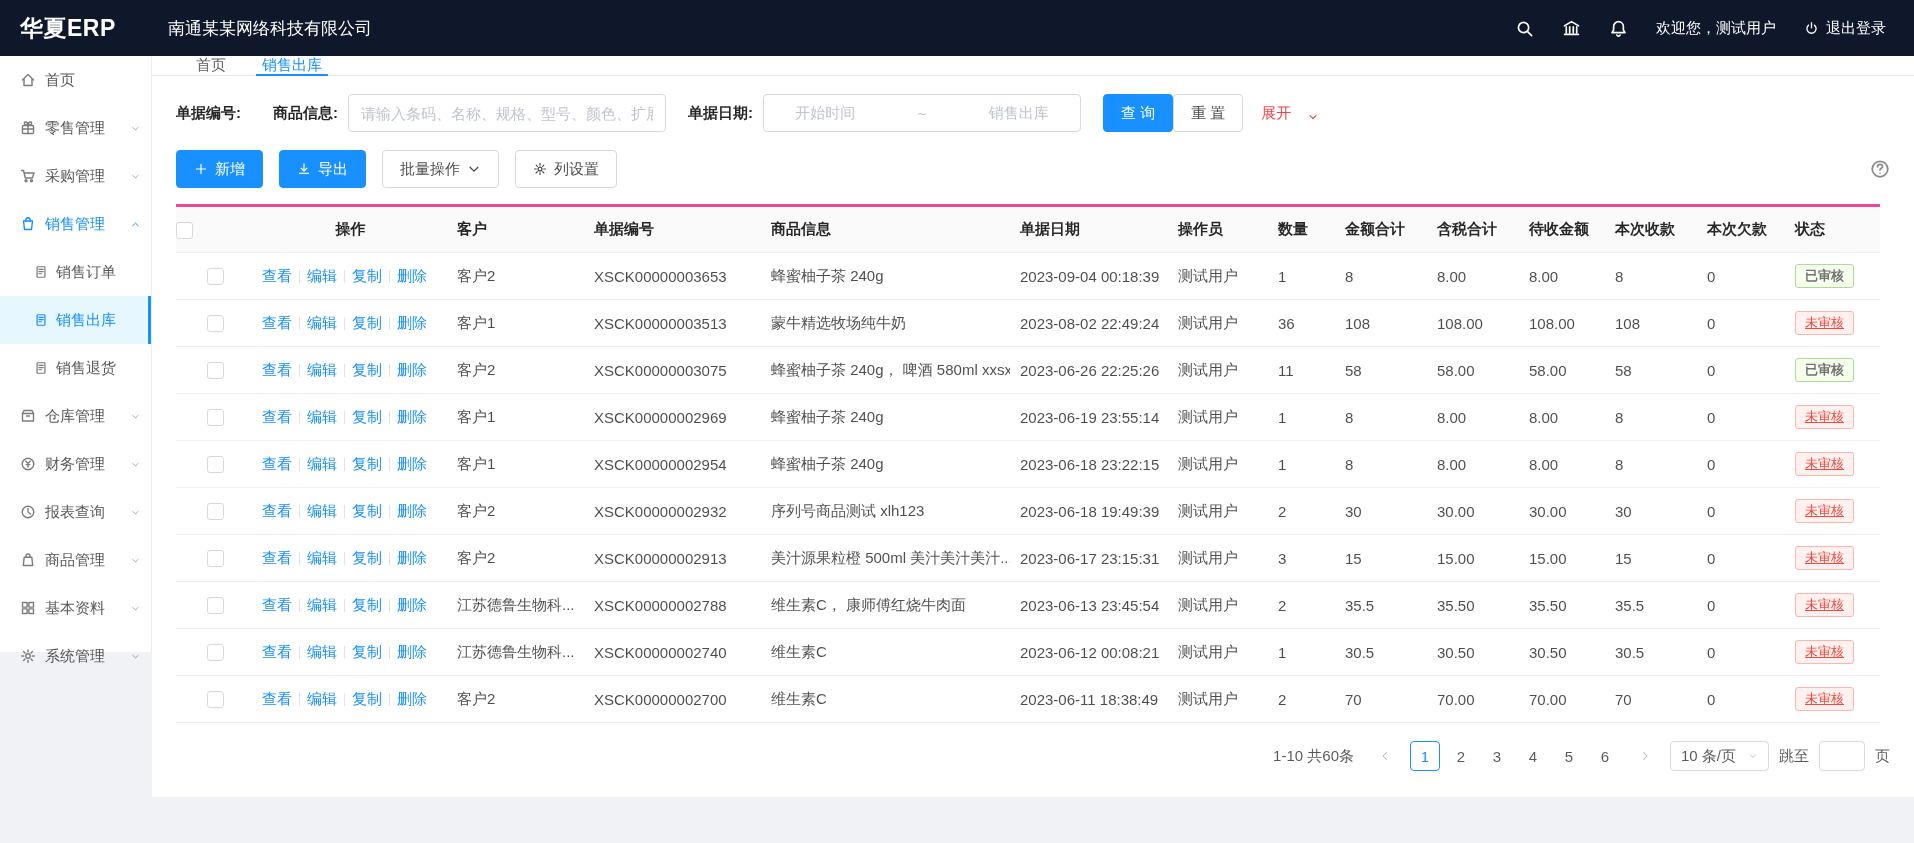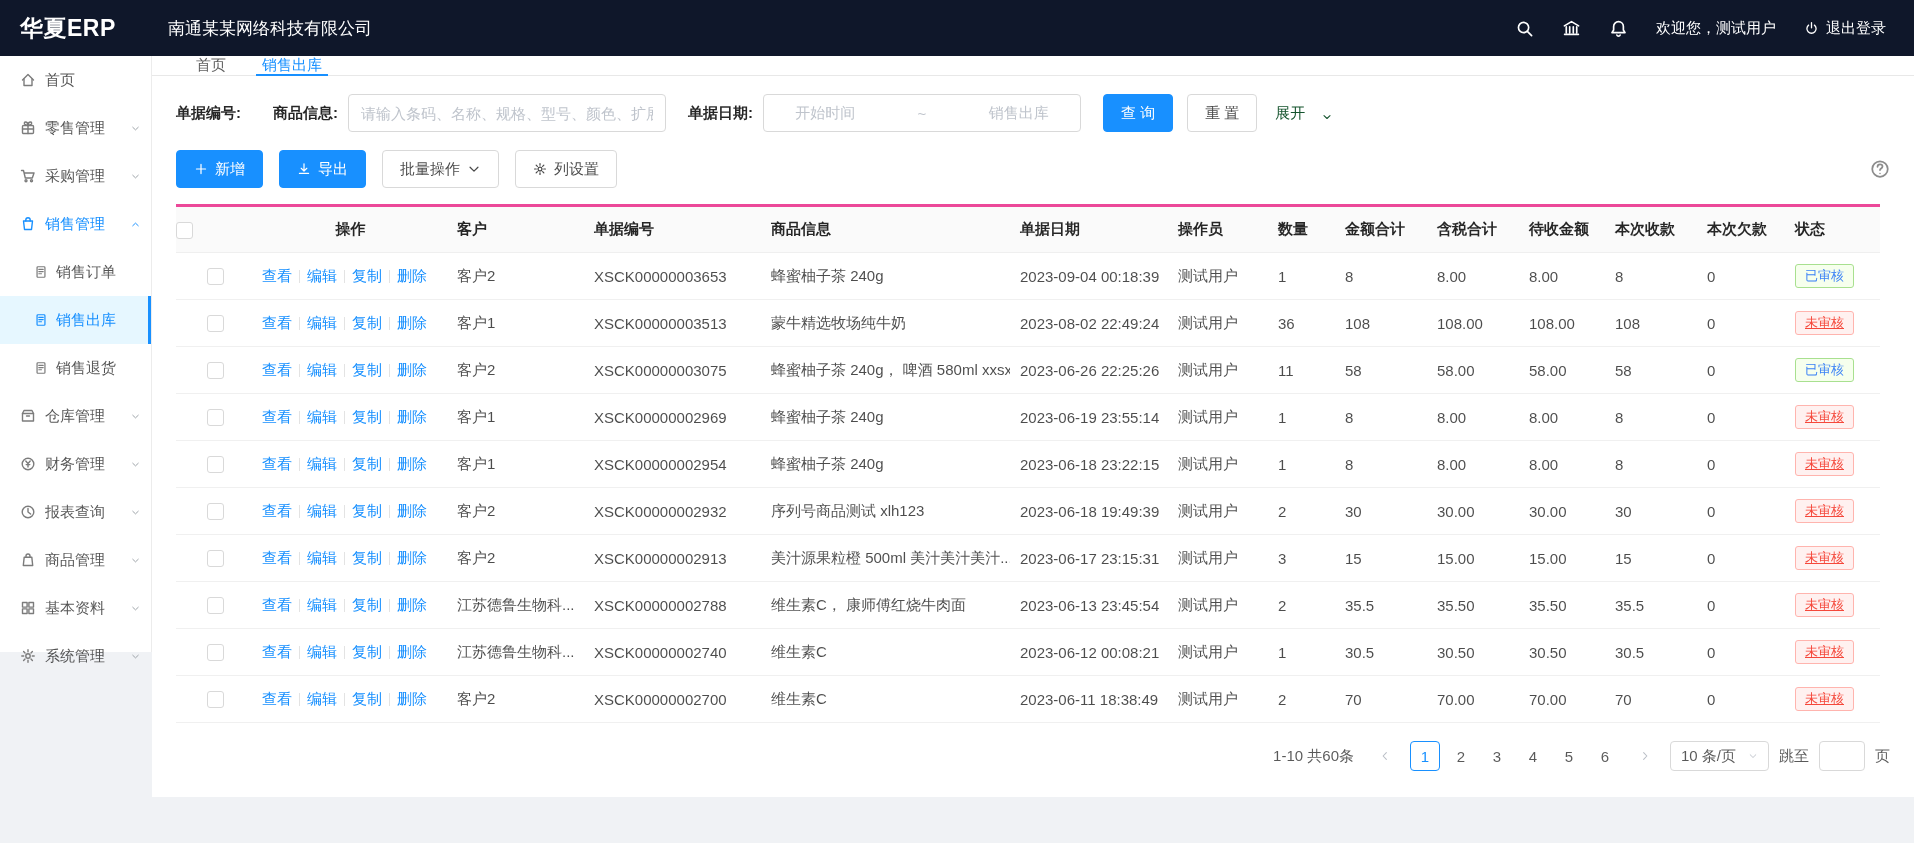--- a/index.html
+++ b/index.html
@@ -54,22 +54,22 @@
   .f-input { height:38px; border:1px solid #d9d9d9; border-radius:4px; padding:0 12px; font-size:15px;
              color:rgba(0,0,0,.72); outline:none; font-family:inherit; }
   .f-input::placeholder { color:#bfc4cc; }
   .w1 { width:312px; } .w2 { width:318px; }
   .date-range { width:318px; height:38px; border:1px solid #d9d9d9; border-radius:4px; display:flex;
                 align-items:center; justify-content:space-around; color:#bfc4cc; cursor:text; }
   .btn { height:38px; display:inline-flex; align-items:center; gap:7px; padding:0 17px; border:1px solid #d9d9d9;
          background:#fff; border-radius:4px; font-size:15px; color:rgba(0,0,0,.72); cursor:pointer; font-family:inherit; white-space:nowrap; }
   .btn .icon svg { width:14px; height:14px; }
   .btn.primary { background:#1890ff; border-color:#1890ff; color:#fff; }
-  .filter-row .btn.primary { margin-right:14px; }
-  .expand-link { color:#14532d; display:inline-flex; align-items:flex-end; gap:16px; margin-left:18px; cursor:pointer; }
+  .filter-row .btn.primary { }
+  .expand-link { color:#ef4444; display:inline-flex; align-items:flex-end; gap:16px; margin-left:18px; cursor:pointer; }
   .expand-link .icon svg { width:12px; height:12px; }
 
   
   .toolbar { display:flex; align-items:center; gap:16px; margin-bottom:16px; }
   .help { margin-left:auto; color:#8c8c8c; cursor:pointer; display:inline-flex; }
   .help svg { width:20px; height:20px; }
 
   
   table.grid { border-collapse:collapse; table-layout:fixed; width:1704px; }
   .grid th { height:47px; background:#fafafa; border-top:3px solid #ec4899; border-bottom:1px solid #efefef;
@@ -77,21 +77,21 @@
   .grid td { height:47px; border-bottom:1px solid #f0f0f0; color:rgba(0,0,0,.70); padding:0 10px;
              white-space:nowrap; overflow:hidden; vertical-align:middle; }
   th.c-op { text-align:center; }
   .c-check { text-align:center; padding:0 !important; }
   .checkbox { display:inline-block; width:17px; height:17px; border:1px solid #d9d9d9; border-radius:3px;
               background:#fff; vertical-align:middle; cursor:pointer; }
   .c-actions { padding:0 8px !important; }
   .act { color:#1890ff; cursor:pointer; text-decoration:none; }
   .act-sep { display:inline-block; width:1px; height:13px; background:#e3e3e3; margin:0 7px; vertical-align:-2px; }
   .badge { display:inline-block; padding:3px 9px; font-size:13px; border-radius:3px; border:1px solid; line-height:1.25; }
-  .badge.approved { color:#3b82f6; border-color:#a8e08f; background:#f6ffed; }
+  .badge.approved { color:#737373; border-color:#a8e08f; background:#f6ffed;font-weight:bold; }
   .badge.pending  { color:#f5483b; border-color:#ffb4ae; background:#fff1f0;text-decoration:underline; }
 
   
   .pagination { display:flex; align-items:center; justify-content:flex-end; margin-top:18px;
                 color:rgba(0,0,0,.65); gap:10px; }
   .pg-total { margin-right:6px; }
   .pg-btn { width:30px; height:30px; display:inline-flex; align-items:center; justify-content:center;
             color:#b9bec6; cursor:pointer; }
   .pg-btn svg { width:12px; height:12px; }
   .pg-pages { display:inline-flex; gap:6px; }

